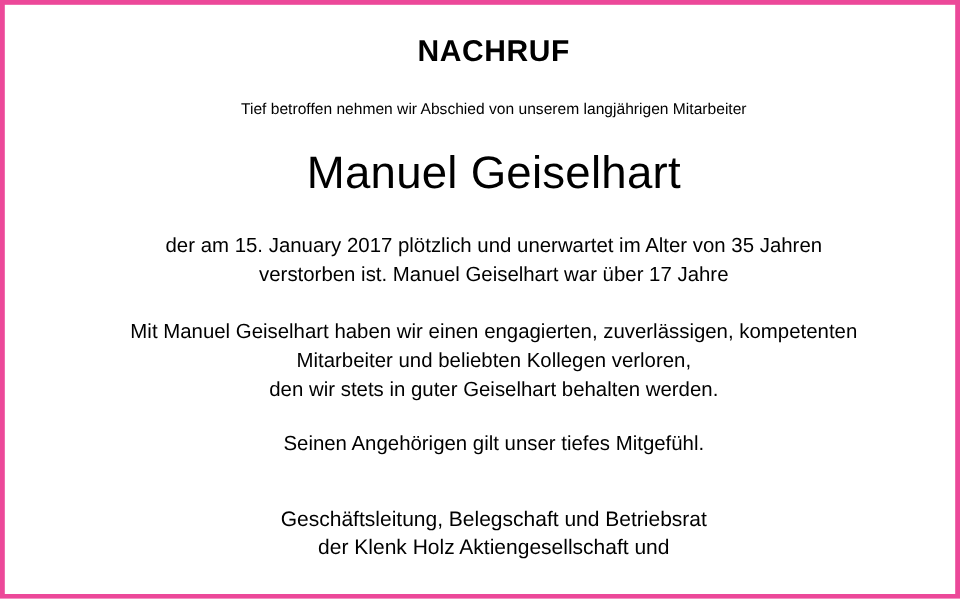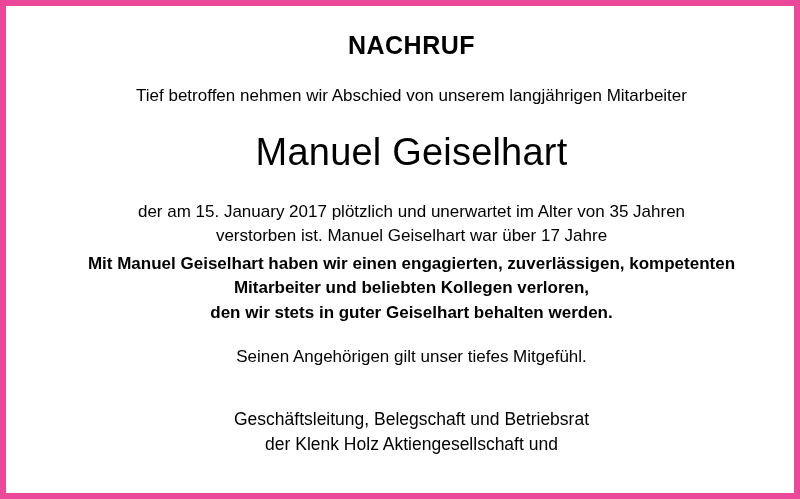--- a/index.html
+++ b/index.html
@@ -12,56 +12,56 @@
     height: 499px;
     font-family: "Liberation Sans", sans-serif;
     color: #000000;
     overflow: hidden;
   }
   .obituary-card {
     box-sizing: border-box;
     width: 800px;
     height: 499px;
     background: #ffffff;
-    border: 6px solid #ec4899;
+    border: 4px solid #ec4899;
     padding: 18px 17px 14px 40px;
     display: flex;
     flex-direction: column;
     align-items: center;
   }
   .heading {
     font-size: 25px;
     font-weight: bold;
     letter-spacing: 0.5px;
     text-align: center;
     margin: 7px 0 0 0;
   }
   .intro-line {
-    font-size: 17px;
+    font-size: 13px;
     text-align: center;
     margin-top: 25px;
     line-height: 1.3;
   }
   .deceased-name {
     font-size: 38px;
     font-weight: normal;
     text-align: left;
     margin-top: 24px;
     letter-spacing: 0.2px;
   }
   .para {
     font-size: 17px;
     text-align: center;
     line-height: 1.42;
     margin-top: 26px;
   }
   .para .ln {
     display: block;
   }
-  .para-2 { margin-top: 4px; font-weight: bold; }
+  .para-2 { margin-top: 24px; }
   .para-3 { margin-top: 20px; text-align: right; }
   .signature {
     font-size: 17.5px;
     text-align: center;
     line-height: 1.42;
     margin-top: 38px;
   }
   .signature .ln { display: block; }
 </style>
 </head>

